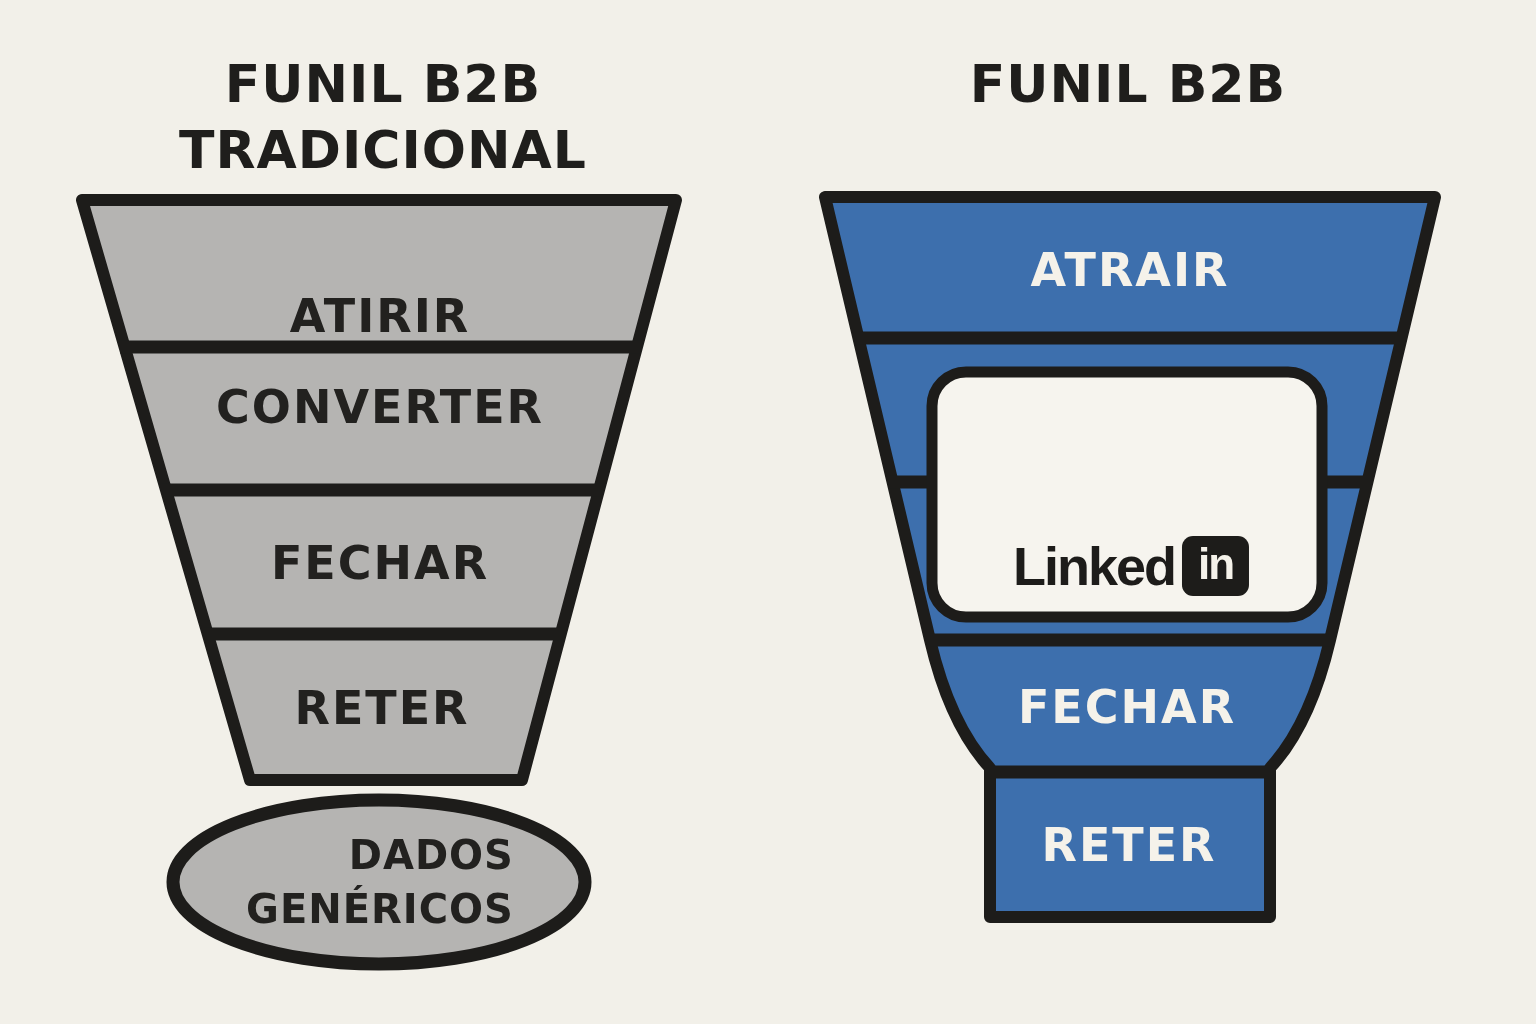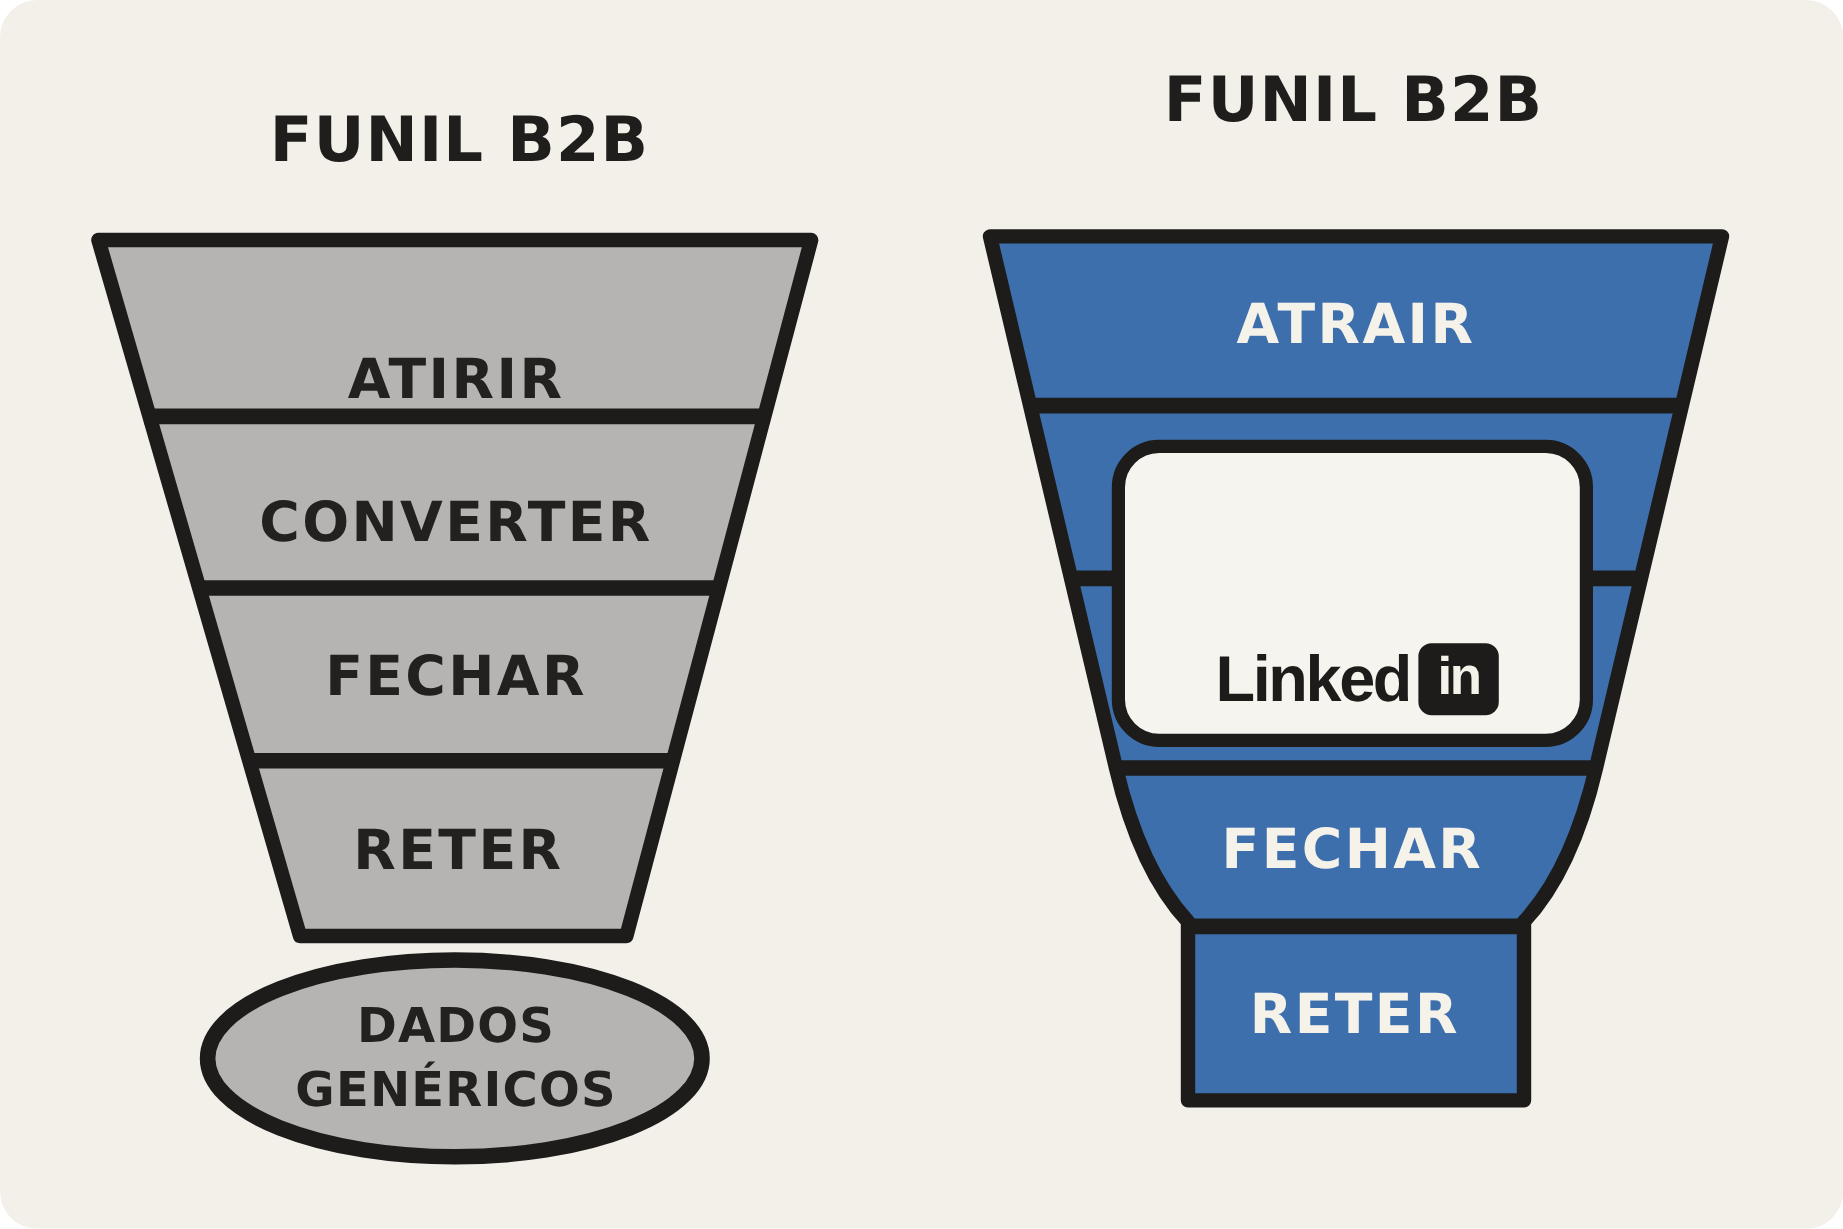--- a/index.html
+++ b/index.html
@@ -2,35 +2,34 @@
 <html><head>
 <meta charset="utf-8">
 <style>
   html,body{margin:0;padding:0;}
   .canvas{
     position:relative;
     width:1536px;height:1024px;
     background:#f2f0e9;
     overflow:hidden;
     font-family:"DejaVu Sans","Liberation Sans",sans-serif;
-    border-radius:31px;
   }
   .canvas svg{position:absolute;left:0;top:0;}
   .label{
     position:absolute;
     transform:translate(-50%,-50%);
     text-align:center;
     font-weight:bold;
     white-space:nowrap;
     color:#22211f;
   }
   .label.light{color:#f5f2ea;}
   .title{font-size:52px;line-height:66px;letter-spacing:1px;color:#1f1e1c;}
   .stage{font-size:46px;letter-spacing:2px;}
-  .ellipse-text{font-size:40px;line-height:54px;letter-spacing:1px;}
+  .ellipse-text{font-size:40px;line-height:54px;letter-spacing:1px;text-align:right;}
   .card-text{font-size:31px;line-height:41px;letter-spacing:1px;color:#22211f;font-weight:bold;}
   .linkedin{
     position:absolute;transform:translate(-50%,-50%);
     display:flex;align-items:center;white-space:nowrap;
   }
   .li-word{
     font-family:"Liberation Sans",sans-serif;
     font-weight:bold;font-size:54px;letter-spacing:-2px;color:#1d1c1a;
   }
   .li-badge{
@@ -62,24 +61,25 @@
       <line x1="855" y1="338" x2="1402" y2="338" stroke="#1d1c1a" stroke-width="13"></line>
       <line x1="890" y1="482" x2="1363" y2="482" stroke="#1d1c1a" stroke-width="13"></line>
       <rect x="932" y="372" width="390" height="245" rx="34" ry="34" fill="#f6f4ee" stroke="#1d1c1a" stroke-width="11"></rect>
       <line x1="930" y1="640" x2="1330" y2="640" stroke="#1d1c1a" stroke-width="13"></line>
       <line x1="988" y1="772" x2="1272" y2="772" stroke="#1d1c1a" stroke-width="13"></line>
     </g>
   </svg>
 
   <div class="label title" style="left:383px;top:117px;">
     <div>FUNIL B2B</div>
+    <div>TRADICIONAL</div>
   </div>
 
   <div class="label stage" style="left:380px;top:276px;margin-top:40px;">ATIRIR</div>
-  <div class="label stage" style="left:380px;top:435px;">CONVERTER</div>
+  <div class="label stage" style="left:380px;top:407px;">CONVERTER</div>
   <div class="label stage" style="left:380px;top:563px;">FECHAR</div>
   <div class="label stage" style="left:382px;top:708px;">RETER</div>
 
   <div class="label ellipse-text" style="left:380px;top:882px;">
     <div>DADOS</div>
     <div>GENÉRICOS</div>
   </div>
 
   <div class="label title" style="left:1128px;top:84px;">FUNIL B2B</div>
 

